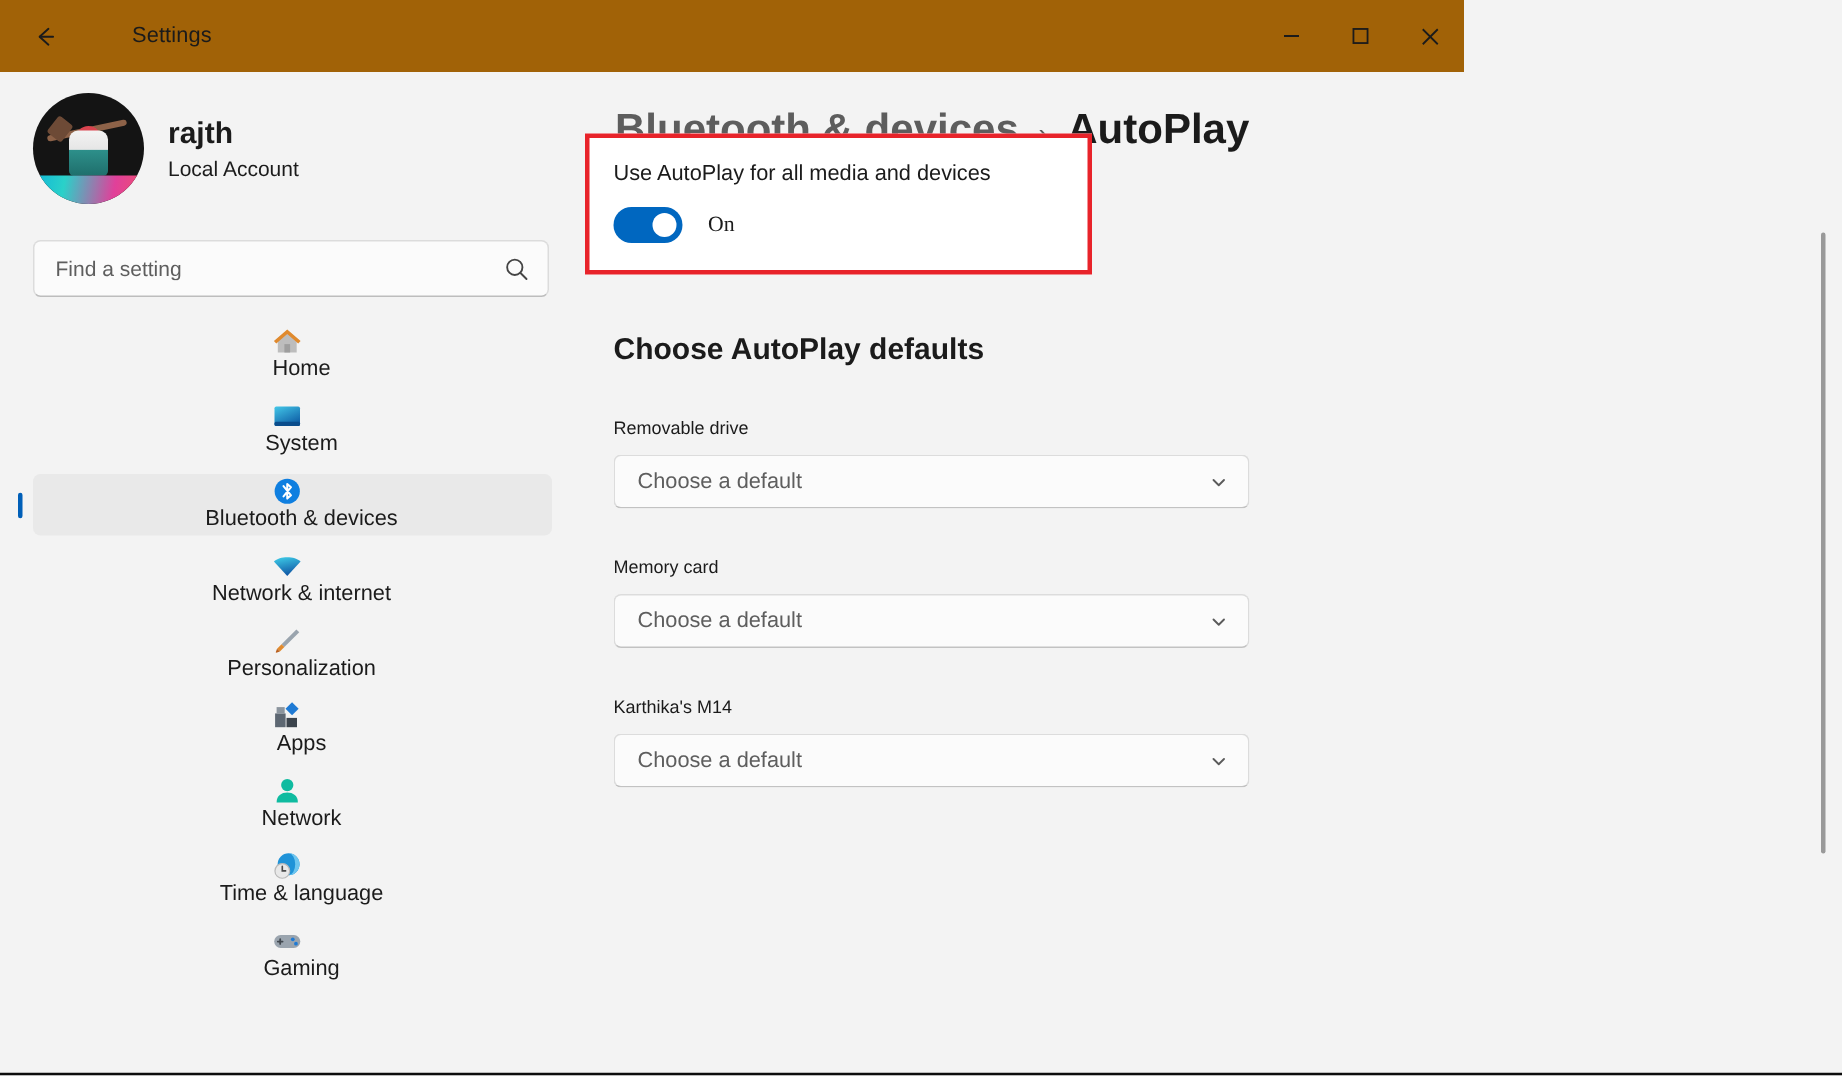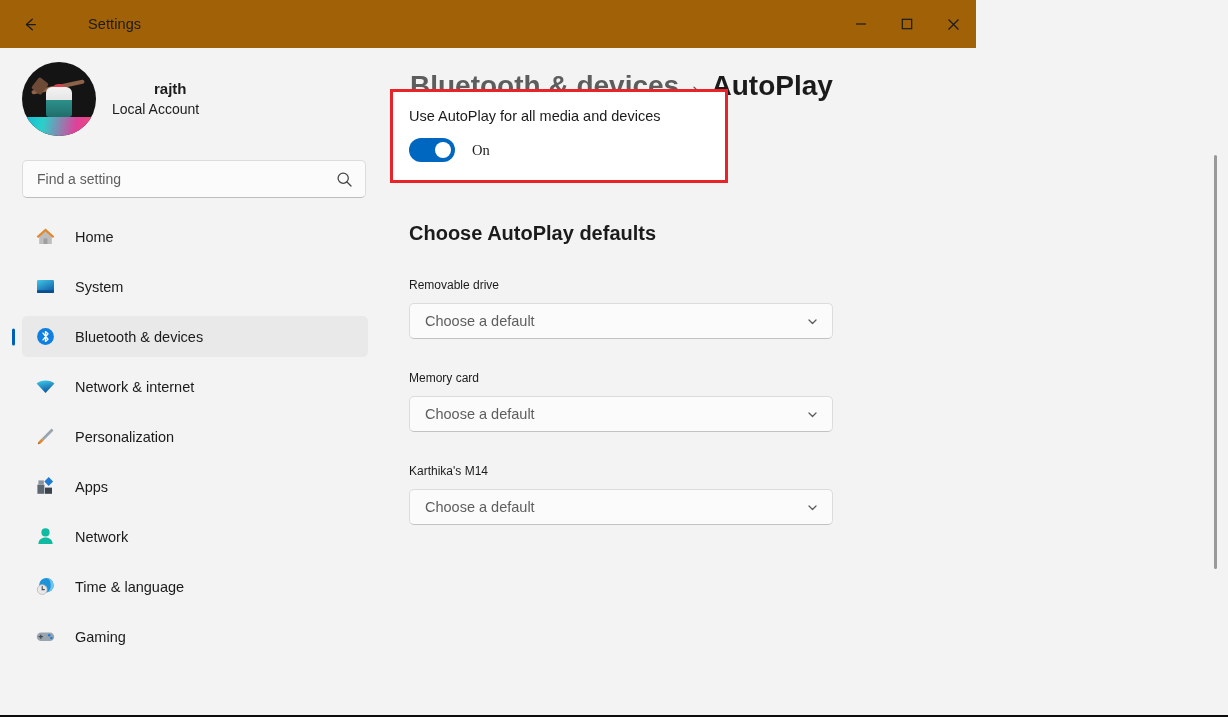--- a/index.html
+++ b/index.html
@@ -119,21 +119,21 @@
   .avatar .av-arm2 {
     position: absolute;
     left: 16%; bottom: calc(26% + 24px);
     width: 12px; height: 14px;
     background: #6d4a36;
     transform: rotate(38deg);
     border-radius: 2px;
   }
 
   .acct-text { margin-left: 16px; line-height: 1.35; }
-  .acct-name { font-size: 15px; font-weight: bold; color: #1b1b1b; margin-left: 42px; }
+  .acct-name { font-size: 20px; font-weight: bold; color: #1b1b1b; }
   .acct-type { font-size: 14px; color: #1b1b1b; }
 
   .search-wrap {
     margin: 24px 0 0 22px;
     width: 344px; height: 38px;
     background: #fbfbfb;
     border: 1px solid #dcdcdc;
     border-bottom: 1px solid #bdbdbd;
     border-radius: 5px;
     display: flex;
@@ -155,20 +155,21 @@
 
   .nav-item {
     position: relative;
     height: 41px;
     display: flex;
     align-items: center;
     border-radius: 5px;
     padding-left: 12px;
     margin-bottom: 9px;
     cursor: pointer;
+    flex-direction: column;
   }
   .nav-item.selected { background: #e9e9e9; }
   .nav-item.selected::before {
     content: "";
     position: absolute;
     left: -10px; top: 50%;
     transform: translateY(-50%);
     width: 3px; height: 17px;
     border-radius: 2px;
     background: #005fb8;

